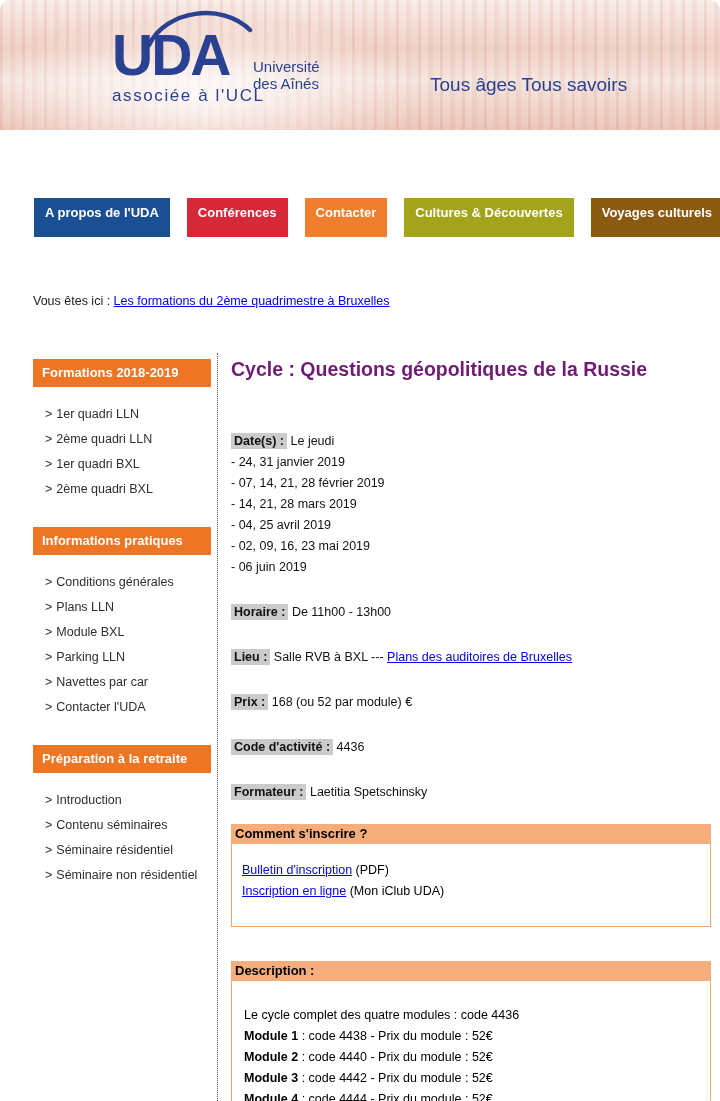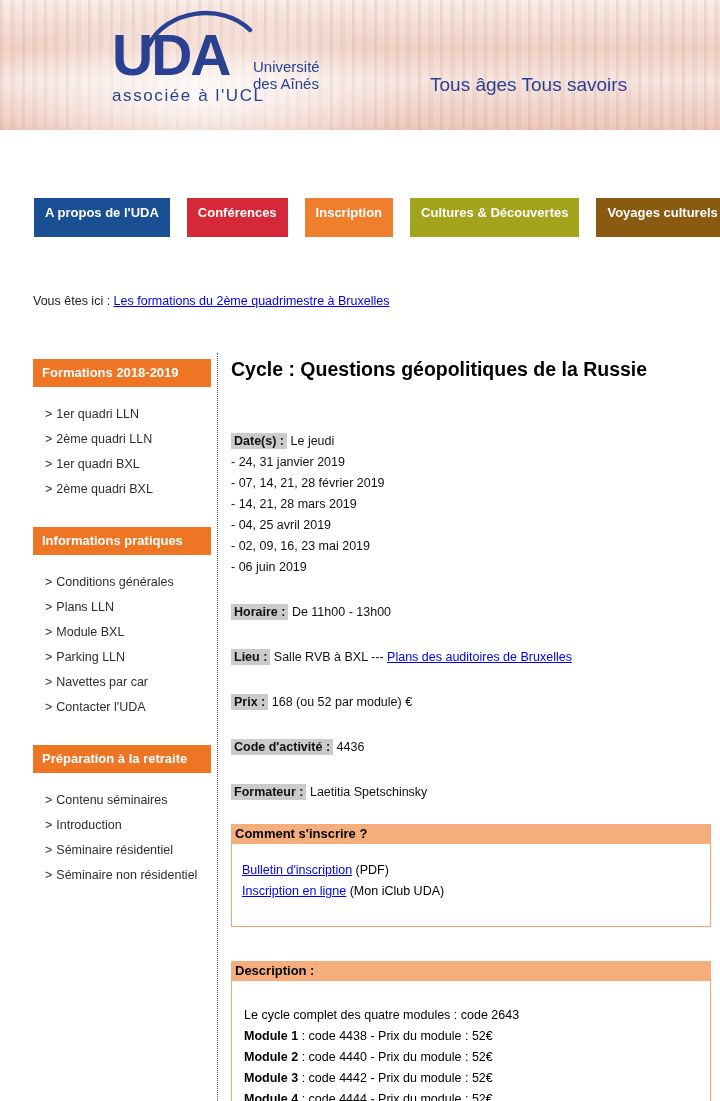--- a/index.html
+++ b/index.html
@@ -1,17 +1,17 @@
 <!DOCTYPE html>
 <html><head>
 <meta charset="utf-8">
 <style>
   * { margin:0; padding:0; box-sizing:border-box; }
   body { font-family:"Liberation Sans", sans-serif; background:#fff; }
-  .page { width:720px; height:1101px; background:#fff; overflow:hidden; position:relative; }
+  .page { width:720px; height:1101px; background:#fff; overflow:hidden; position:relative;border-radius:11px; }
 
   
   .banner {
     height:130px; position:relative; overflow:hidden;
     background-color:#f2dcd4;
     background-image:
       radial-gradient(ellipse 340px 120px at 200px 95px, rgba(255,255,255,0.85), rgba(255,255,255,0) 65%),
       repeating-linear-gradient(90deg, rgba(198,122,104,0.14) 0 3px, rgba(255,255,255,0.06) 3px 10px, rgba(205,140,120,0.10) 10px 15px, rgba(255,255,255,0.04) 15px 22px),
       linear-gradient(180deg, rgba(255,255,255,0.45) 0%, rgba(233,178,160,0.30) 38%, rgba(255,255,255,0.25) 62%, rgba(226,160,140,0.40) 100%);
   }
@@ -41,21 +41,21 @@
     padding:6px 9px 7px 9px; cursor:pointer;
   }
   .side-list { margin:15px 0 25px 12px; }
   .side-item { font-size:12.5px; color:#2e2e2e; padding:5px 0 6px 0; cursor:pointer; }
   .side-item .arr { margin-right:4px; }
 
   .main {
     flex:1; min-width:0; border-left:1px dotted #5a5a5a;
     margin-left:6px; padding:6px 9px 0 13px;
   }
-  .page-title { color:#000000; font-size:19.5px; font-weight:bold; line-height:1.05; }
+  .page-title { color:#701a75; font-size:19.5px; font-weight:bold; line-height:1.05; }
 
   .detail { font-size:12.5px; color:#111; margin-top:24px; line-height:21px; }
   .detail.first { margin-top:52px; }
   .glabel { background:#cbcbcb; font-weight:bold; padding:1px 3px; }
 
   .section { margin-top:21px; }
   .section.desc { margin-top:34px; }
   .sec-header {
     background:#f5ad7b; color:#000; font-weight:bold; font-size:13px;
     padding:2px 4px 3px 4px;
@@ -81,21 +81,21 @@
     <div class="univ">
       <div>Université</div>
       <div>des Aînés</div>
     </div>
     <div class="slogan">Tous âges Tous savoirs</div>
   </div>
 
   <div class="nav">
     <a class="navbtn" style="background-color: rgb(27, 79, 148);">A propos de l'UDA</a>
     <a class="navbtn" style="background-color: rgb(213, 40, 57);">Conférences</a>
-    <a class="navbtn" style="background-color: rgb(239, 127, 44);">Inscription</a>
+    <a class="navbtn" style="background-color: rgb(239, 127, 44);">Contacter</a>
     <a class="navbtn" style="background-color: rgb(163, 164, 28);">Cultures &amp; Découvertes</a>
     <a class="navbtn" style="background-color: rgb(138, 90, 16);">Voyages culturels</a>
 
   </div>
 
   <div class="breadcrumb">
     <span>Vous êtes ici :</span>
     <a>Les formations du 2ème quadrimestre à Bruxelles</a>
   </div>
 
@@ -116,22 +116,22 @@
         <div class="side-item"><span class="arr">&gt;</span><span>Conditions générales</span></div>
         <div class="side-item"><span class="arr">&gt;</span><span>Plans LLN</span></div>
         <div class="side-item"><span class="arr">&gt;</span><span>Module BXL</span></div>
         <div class="side-item"><span class="arr">&gt;</span><span>Parking LLN</span></div>
         <div class="side-item"><span class="arr">&gt;</span><span>Navettes par car</span></div>
         <div class="side-item"><span class="arr">&gt;</span><span>Contacter l'UDA</span></div>
       </div>
 
       <div class="side-header">Préparation à la retraite</div>
       <div class="side-list">
+        <div class="side-item"><span class="arr">&gt;</span><span>Introduction</span></div>
         <div class="side-item"><span class="arr">&gt;</span><span>Contenu séminaires</span></div>
-        <div class="side-item"><span class="arr">&gt;</span><span>Introduction</span></div>
         <div class="side-item"><span class="arr">&gt;</span><span>Séminaire résidentiel</span></div>
         <div class="side-item"><span class="arr">&gt;</span><span>Séminaire non résidentiel</span></div>
       </div>
 
     </div>
 
     <div class="main">
 
       <div class="page-title">Cycle : Questions géopolitiques de la Russie</div>
 
@@ -184,21 +184,21 @@
           </div>
           <div>
             <a>Inscription en ligne</a><span> (Mon iClub UDA)</span>
           </div>
         </div>
       </div>
 
       <div class="section desc">
         <div class="sec-header">Description :</div>
         <div class="sec-box box-desc">
-          <div>Le cycle complet des quatre modules : code 2643</div>
+          <div>Le cycle complet des quatre modules : code 4436</div>
           <div class="mod"><b>Module 1</b><span> : code 4438 - Prix du module : 52€</span></div>
           <div class="mod"><b>Module 2</b><span> : code 4440 - Prix du module : 52€</span></div>
           <div class="mod"><b>Module 3</b><span> : code 4442 - Prix du module : 52€</span></div>
           <div class="mod"><b>Module 4</b><span> : code 4444 - Prix du module : 52€</span></div>
         </div>
       </div>
 
     </div>
   </div>
 </div>

